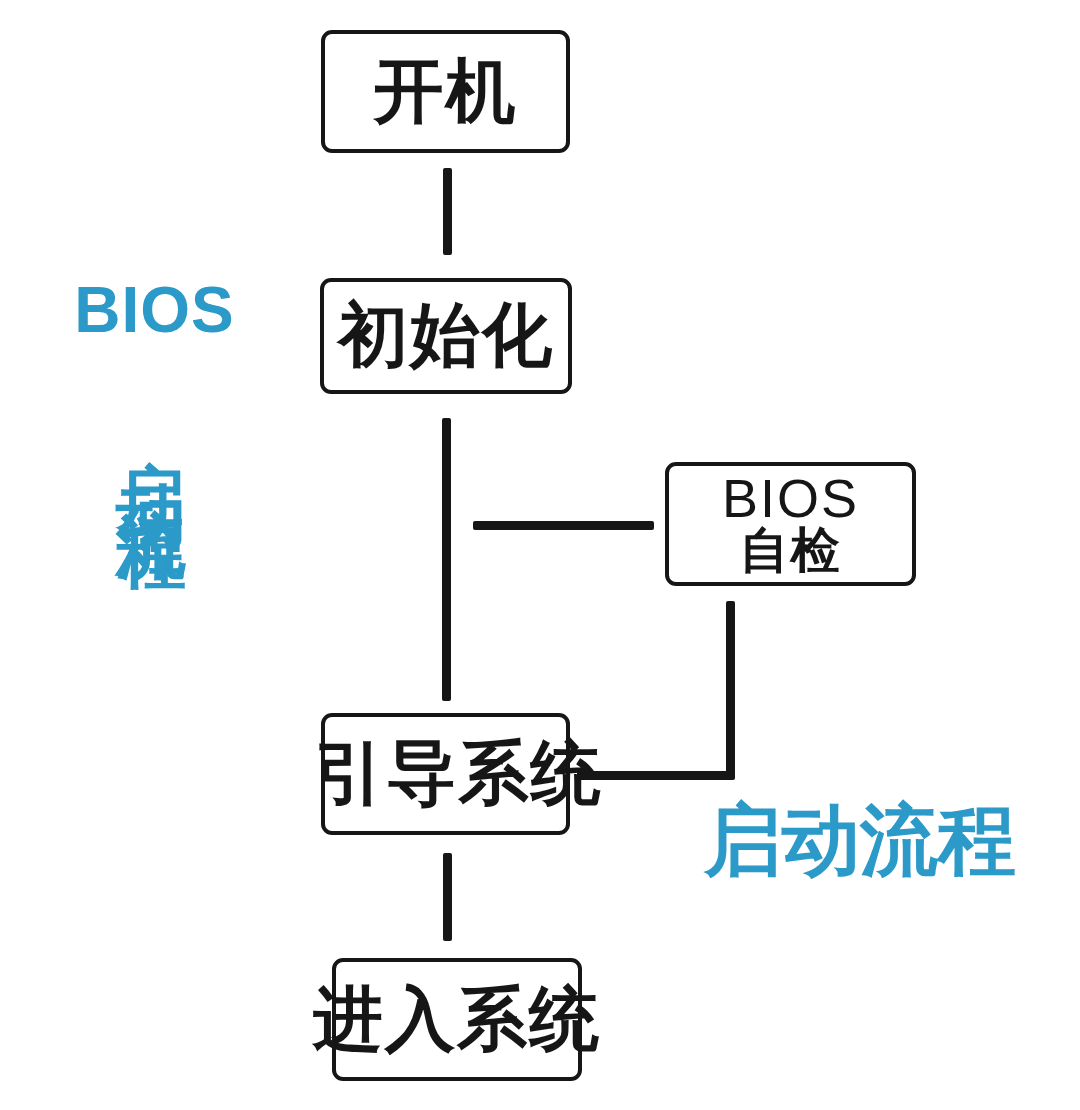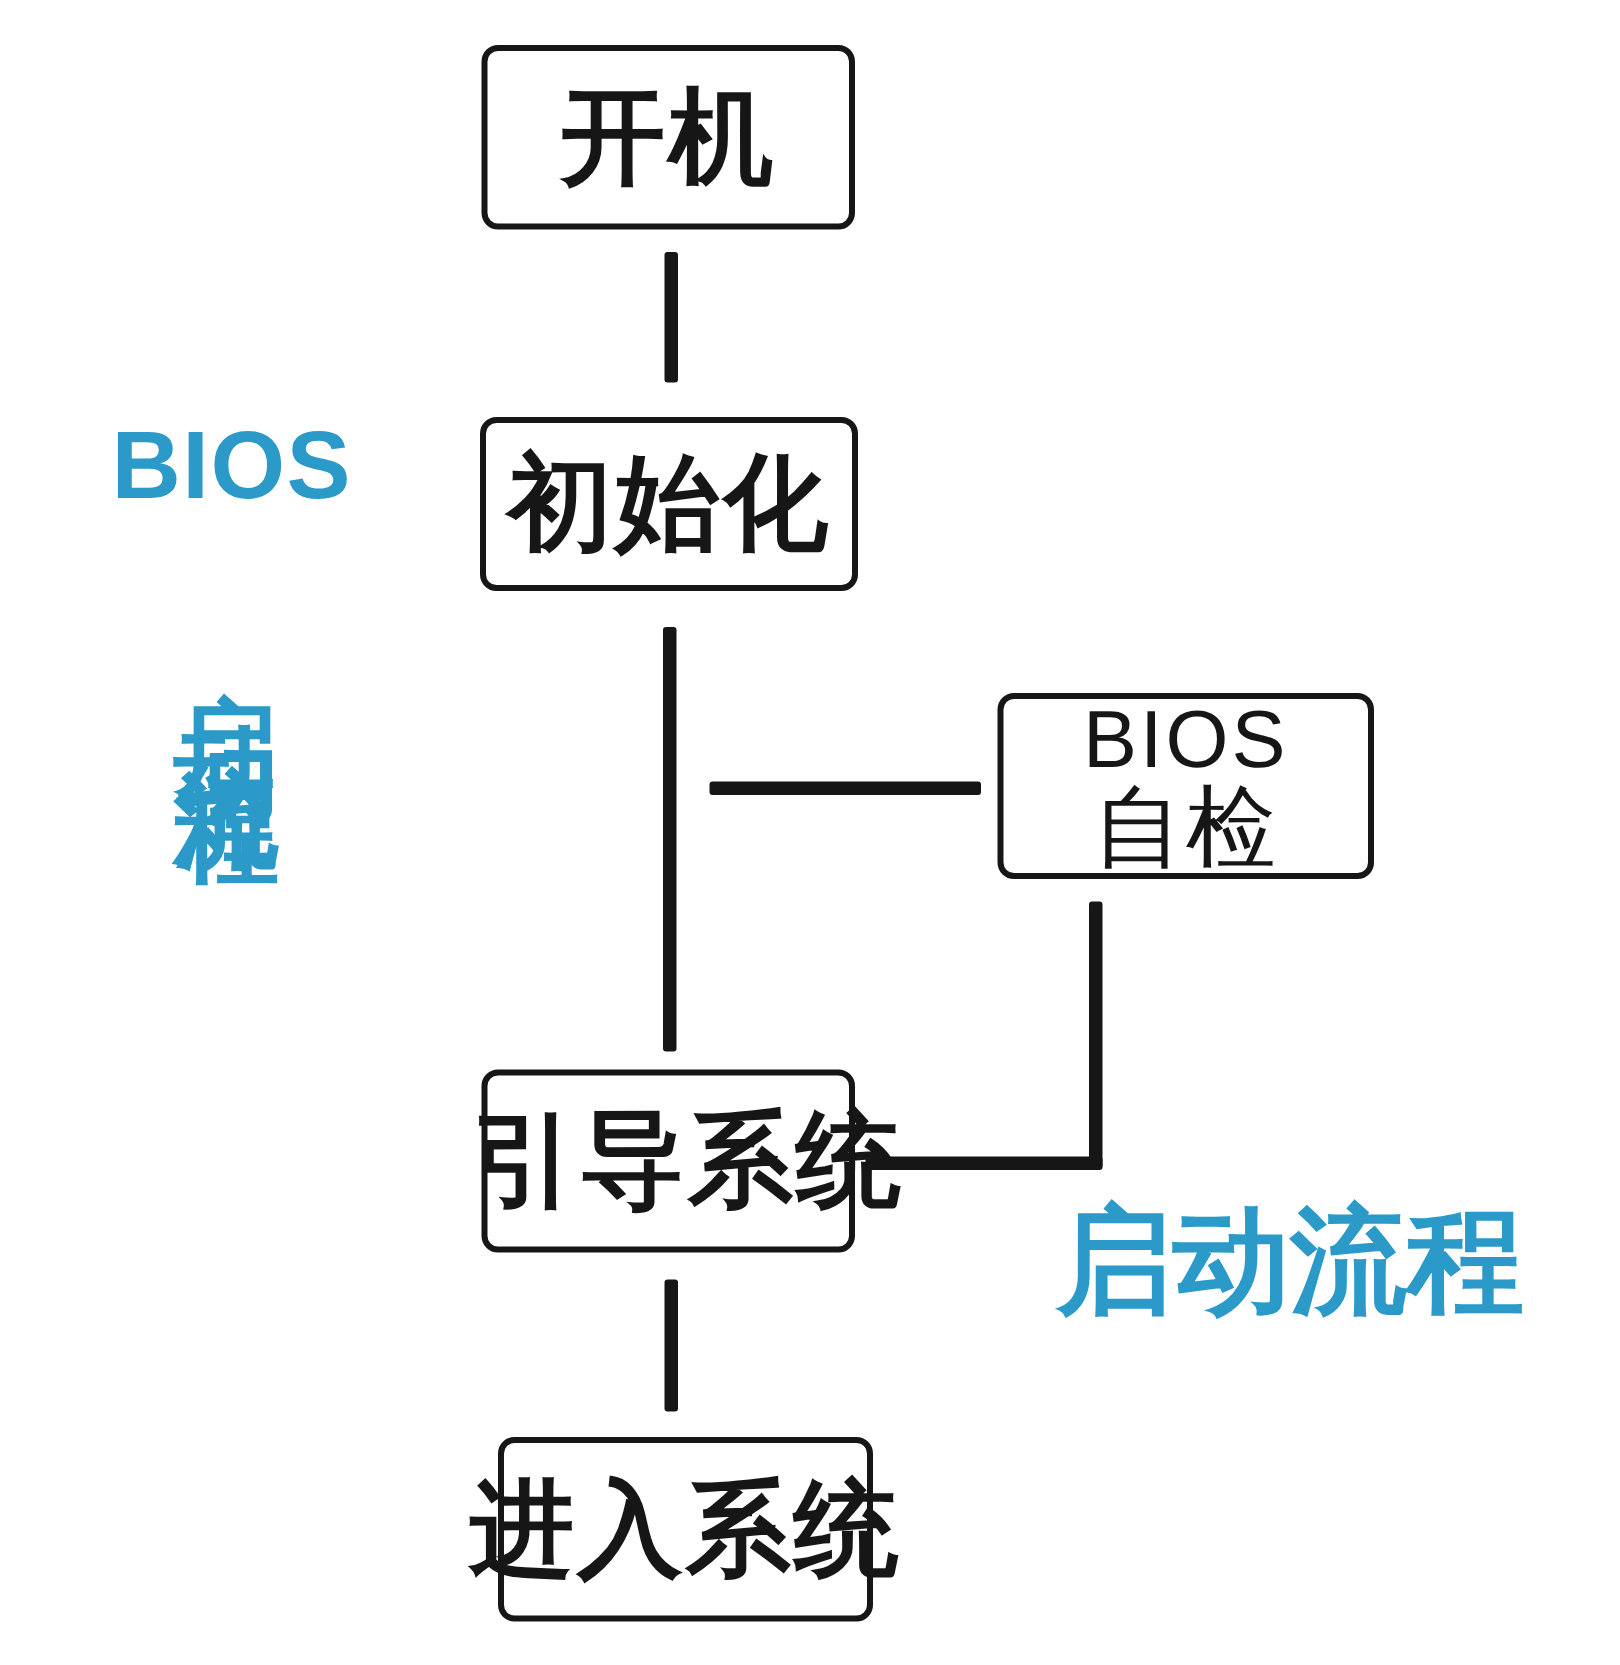--- a/index.html
+++ b/index.html
@@ -28,21 +28,21 @@
   .fbox .lbl{
     font-size:70px;font-weight:600;letter-spacing:2px;line-height:1.08;
     white-space:nowrap;
   }
   #box-power-on    {left:321px;top:30px;  width:249px;height:123px;}
   #box-init        {left:320px;top:278px; width:252px;height:116px;}
   #box-bios-post   {left:665px;top:462px; width:251px;height:124px;}
   #box-boot-system {left:321px;top:713px; width:249px;height:122px;padding-left:26px;}
   #box-enter-system{left:321px;top:958px; width:250px;height:123px;margin-left:11px;}
   #box-bios-post .lbl-latin{font-size:54px;font-weight:400;line-height:1.0;}
-  #box-bios-post .lbl-cjk  {font-size:60px;font-weight:400;line-height:1.05;letter-spacing:2px;text-align:center;}
+  #box-bios-post .lbl-cjk  {font-size:49px;font-weight:700;line-height:1.05;letter-spacing:2px;text-align:center;}
 
   
   .conn{position:absolute;background:var(--ink);border-radius:2px;}
   #conn-power-init {left:443px;top:168px;width:9px;  height:87px;}
   #conn-init-boot  {left:442px;top:418px;width:9px;  height:283px;}
   #conn-init-bios  {left:473px;top:521px;width:181px;height:9px;}
   #conn-bios-down  {left:726px;top:601px;width:9px;  height:178px;}
   #conn-elbow-boot {left:577px;top:771px;width:158px;height:9px;}
   #conn-boot-enter {left:443px;top:853px;width:9px;  height:88px;}
 

